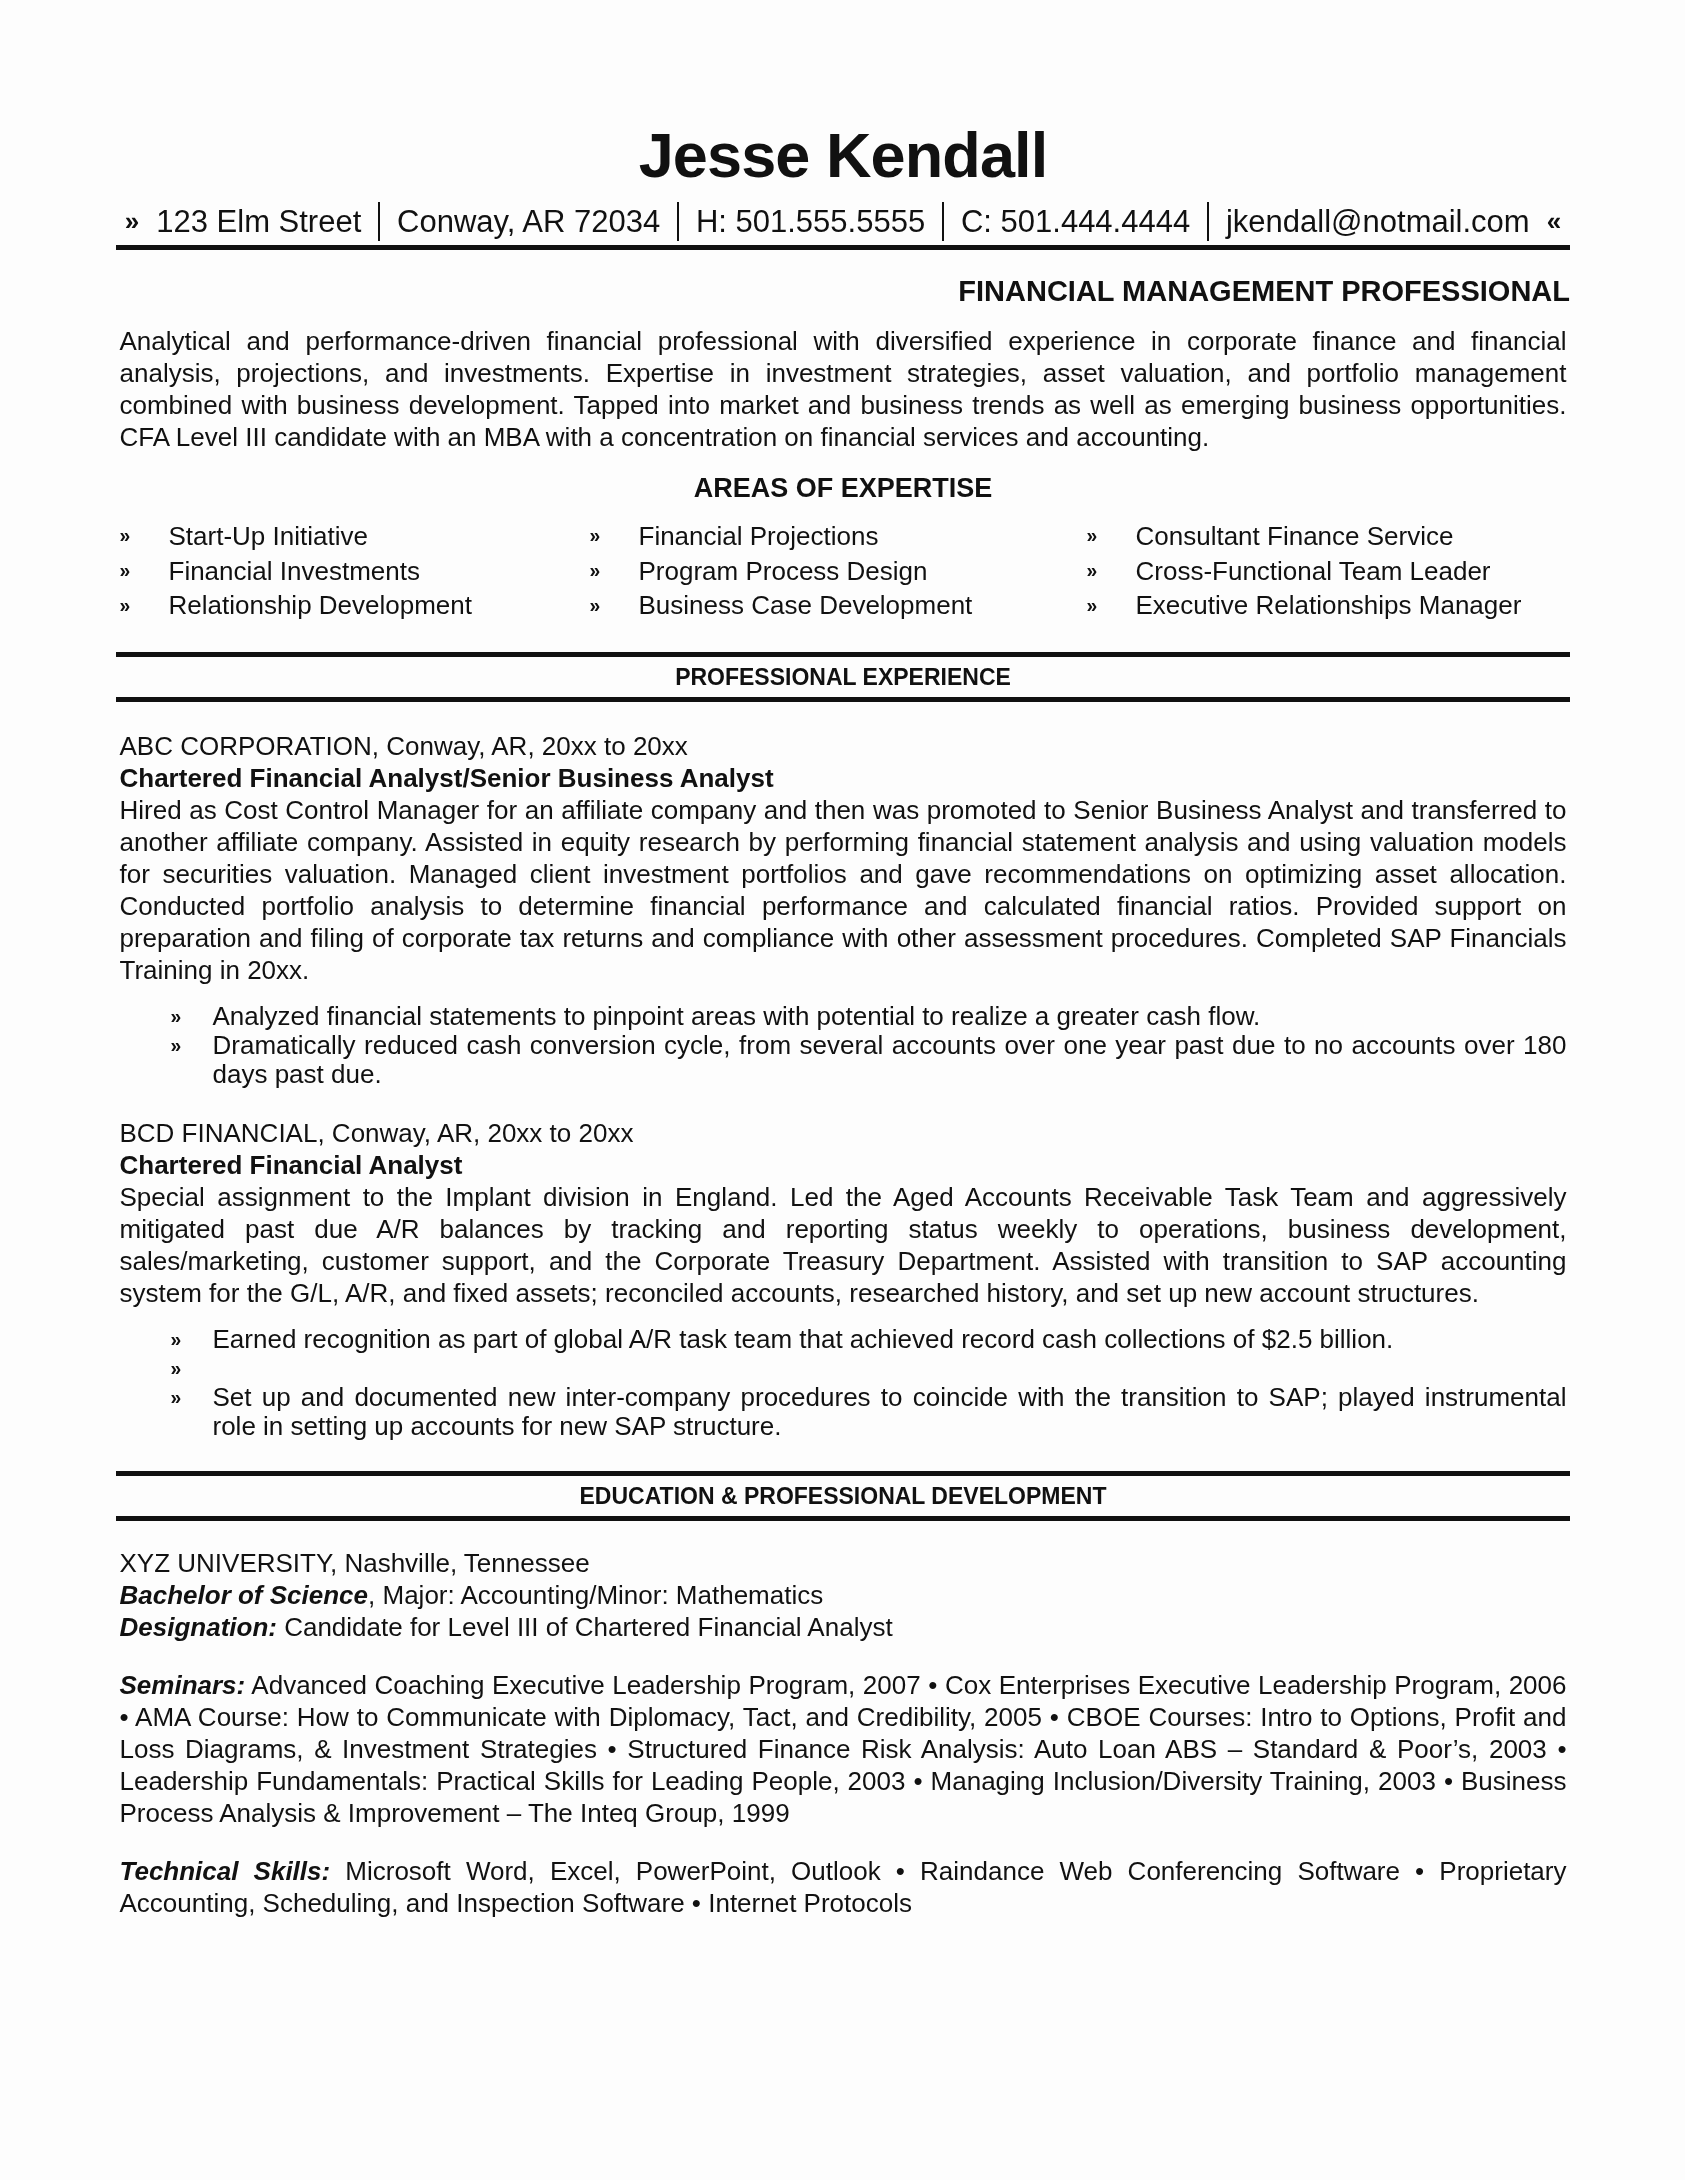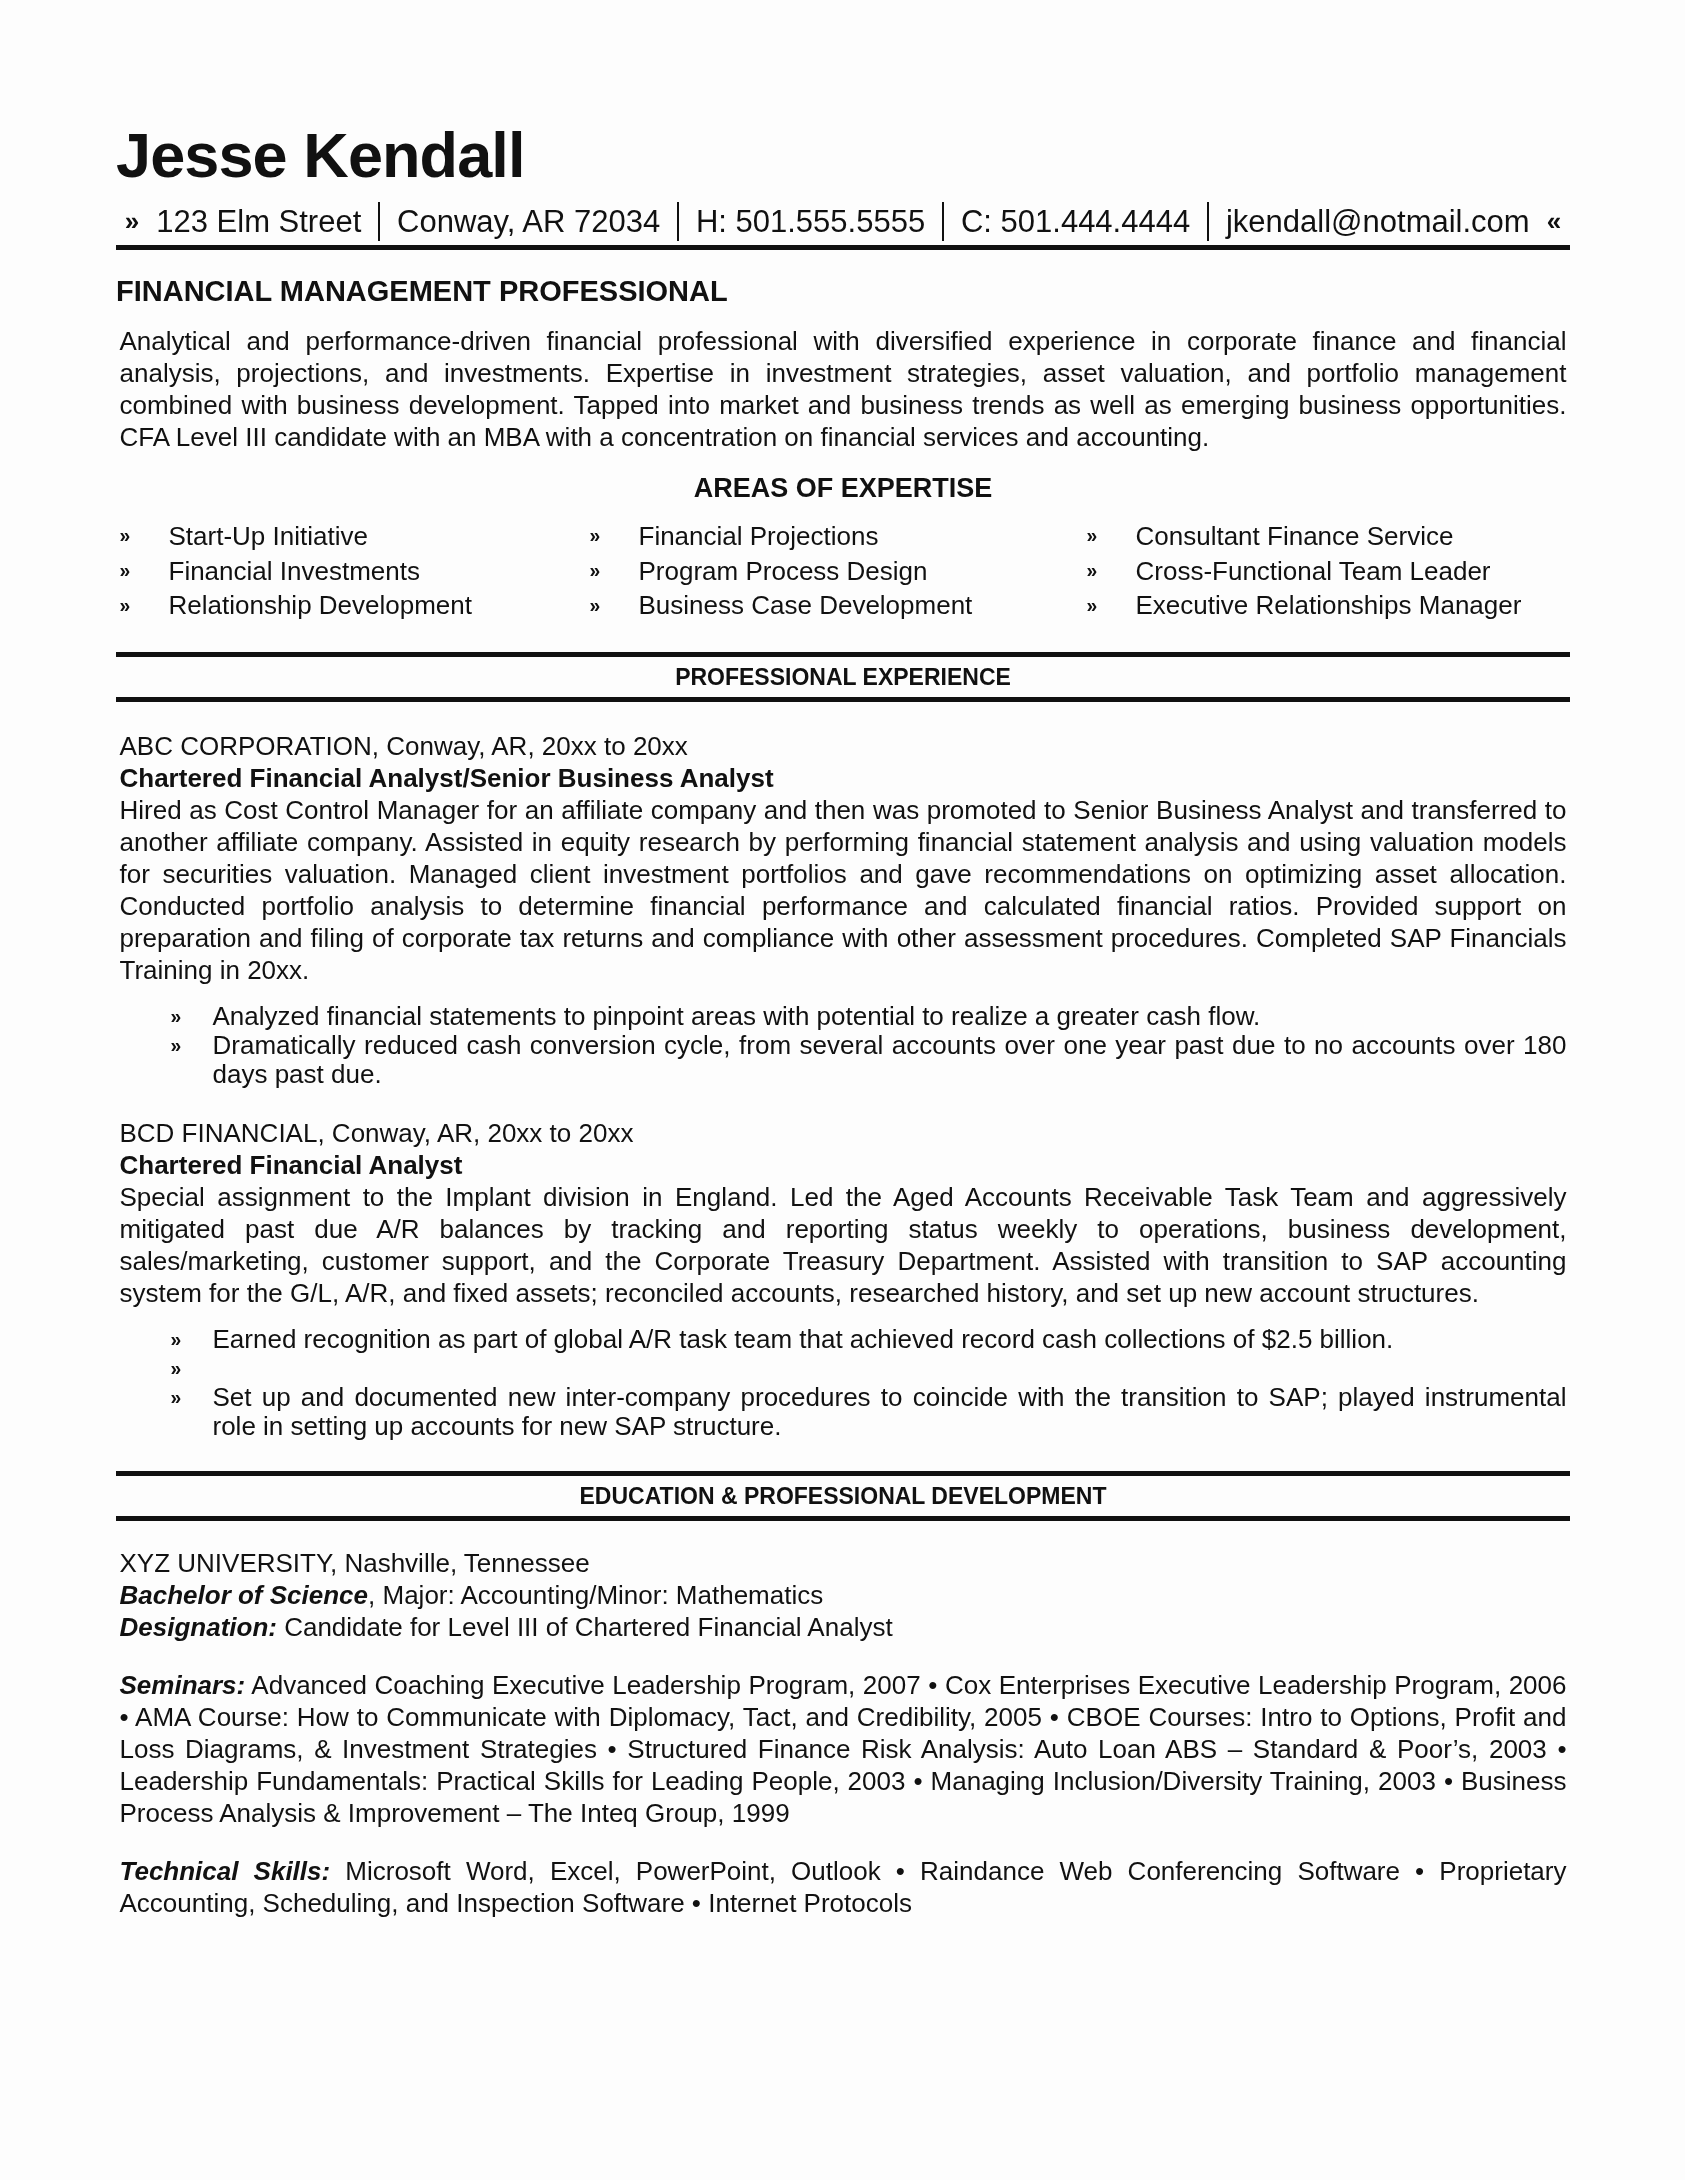--- a/index.html
+++ b/index.html
@@ -1,24 +1,24 @@
 <!DOCTYPE html>
 <html style="font-size:14px"><head>
 <meta charset="utf-8">
 <style>
   html, body { margin: 0; padding: 0; background: #fdfdfd; }
   body { width: 1685px; height: 2180px; position: relative; overflow: hidden;
          font-family: "Liberation Sans", sans-serif; color: #111; }
   .page { position: absolute; left: 116px; top: 0; width: 1454px; }
-  .name { font-weight: bold; font-size: 63px; margin-top: 118px; line-height: 75px; letter-spacing: -0.9px; }
+  .name { text-align: center; font-weight: bold; font-size: 63px; margin-top: 118px; line-height: 75px; letter-spacing: -0.9px; }
   .contact { display: flex; align-items: center; justify-content: space-between; font-size: 31px;
              height: 47px; border-bottom: 5.3px solid #111; padding: 0 8.8px; margin-top: 5.3px; }
   .contact .sep { width: 1.8px; height: 39px; background: #111; }
   .arrow { font-weight: bold; font-size: 26px; }
-  .title { text-align: left; font-weight: bold; font-size: 29px; margin-top: 24.6px; }
+  .title { text-align: right; font-weight: bold; font-size: 29px; margin-top: 24.6px; }
   .summary { font-size: 26px; line-height: 32px; text-align: justify; margin-top: 17.6px; padding: 0 3.5px; }
   .sub-h { text-align: center; font-weight: bold; font-size: 27px; margin-top: 19.3px; }
   .grid { display: grid; grid-template-columns: 470px 497px 487px; margin-top: 16px; font-size: 26px; row-gap: 1.8px; }
   .grid .item { display: flex; align-items: center; height: 33px; }
   .bul { font-size: 19.3px; font-weight: bold; width: 49px; padding-left: 3.5px; }
   .section-h { margin-top: 30px; border-top: 5.3px solid #111; border-bottom: 5.3px solid #111;
                text-align: center; font-weight: bold; font-size: 23px; line-height: 40px; }
   .job { margin-top: 28px; font-size: 26px; line-height: 32px; padding: 0 3.5px; }
   .job .role { font-weight: bold; }
   .job .desc { text-align: justify; }

